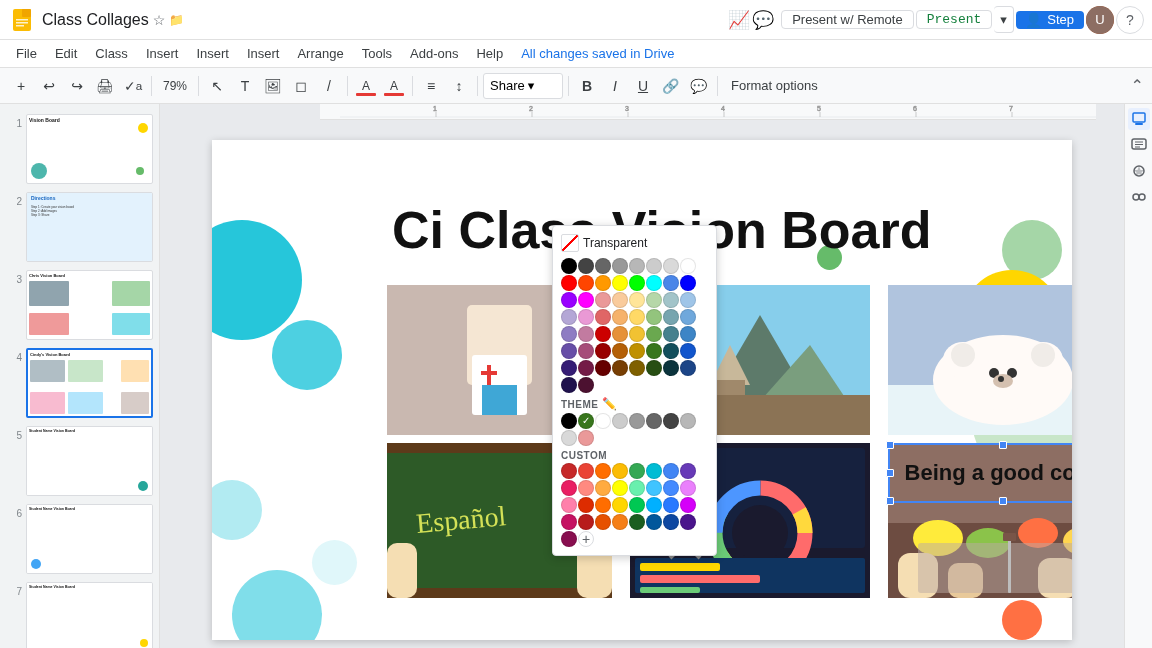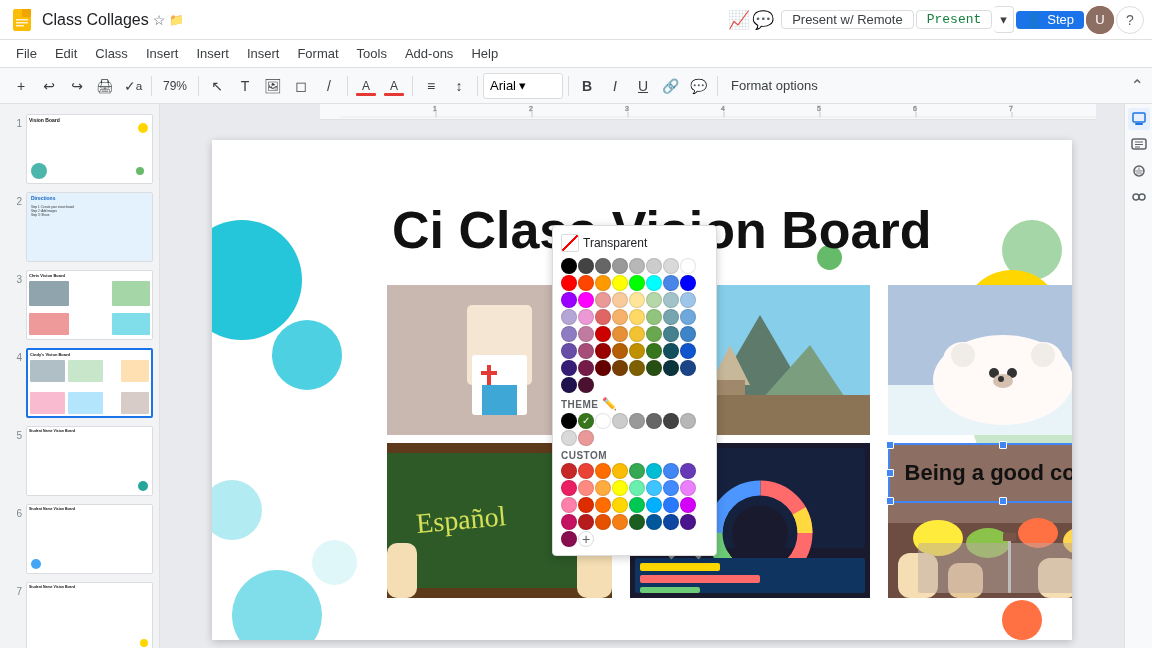--- a/index.html
+++ b/index.html
@@ -164,24 +164,25 @@
   </div>
 </div>
 
 <div id="menu-bar">
   <span class="menu-item">File</span>
   <span class="menu-item">Edit</span>
   <span class="menu-item">Class</span>
   <span class="menu-item">Insert</span>
   <span class="menu-item">Insert</span>
   <span class="menu-item">Insert</span>
-  <span class="menu-item">Format</span>
+  <span class="menu-item">Arrange</span>
   <span class="menu-item">Tools</span>
   <span class="menu-item">Add-ons</span>
   <span class="menu-item">Help</span>
+  <span class="menu-link">All changes saved in Drive</span>
 </div>
 
 <div id="toolbar">
   <button class="tb-btn">+</button>
   <button class="tb-btn">↩</button>
   <button class="tb-btn">↪</button>
   <button class="tb-btn">🖨</button>
   <button class="tb-btn">✓<sub>a</sub></button>
   <div class="tb-sep"></div>
   <button class="tb-btn" style="width:36px;font-size:12px;">79%</button>
@@ -201,21 +202,21 @@
   <button class="tb-btn" style="position:relative;">
     <span style="font-size:12px;">A</span>
     <div style="position:absolute;bottom:3px;left:3px;right:3px;height:3px;background:#e53935;border-radius:1px;"></div>
   </button>
   <div class="tb-sep"></div>
   <button class="tb-btn">≡</button>
   <button class="tb-btn">↕</button>
   <div class="tb-sep"></div>
 
   <div class="tb-font">
-    <span>Arial</span>
+    <span>Share</span>
     <span>▾</span>
   </div>
   <div class="tb-sep"></div>
 
   <button class="tb-btn" style="font-weight:bold;">B</button>
   <button class="tb-btn" style="font-style:italic;">I</button>
   <button class="tb-btn" style="text-decoration:underline;">U</button>
   <button class="tb-btn">🔗</button>
   <button class="tb-btn">💬</button>
   <div class="tb-sep"></div>

